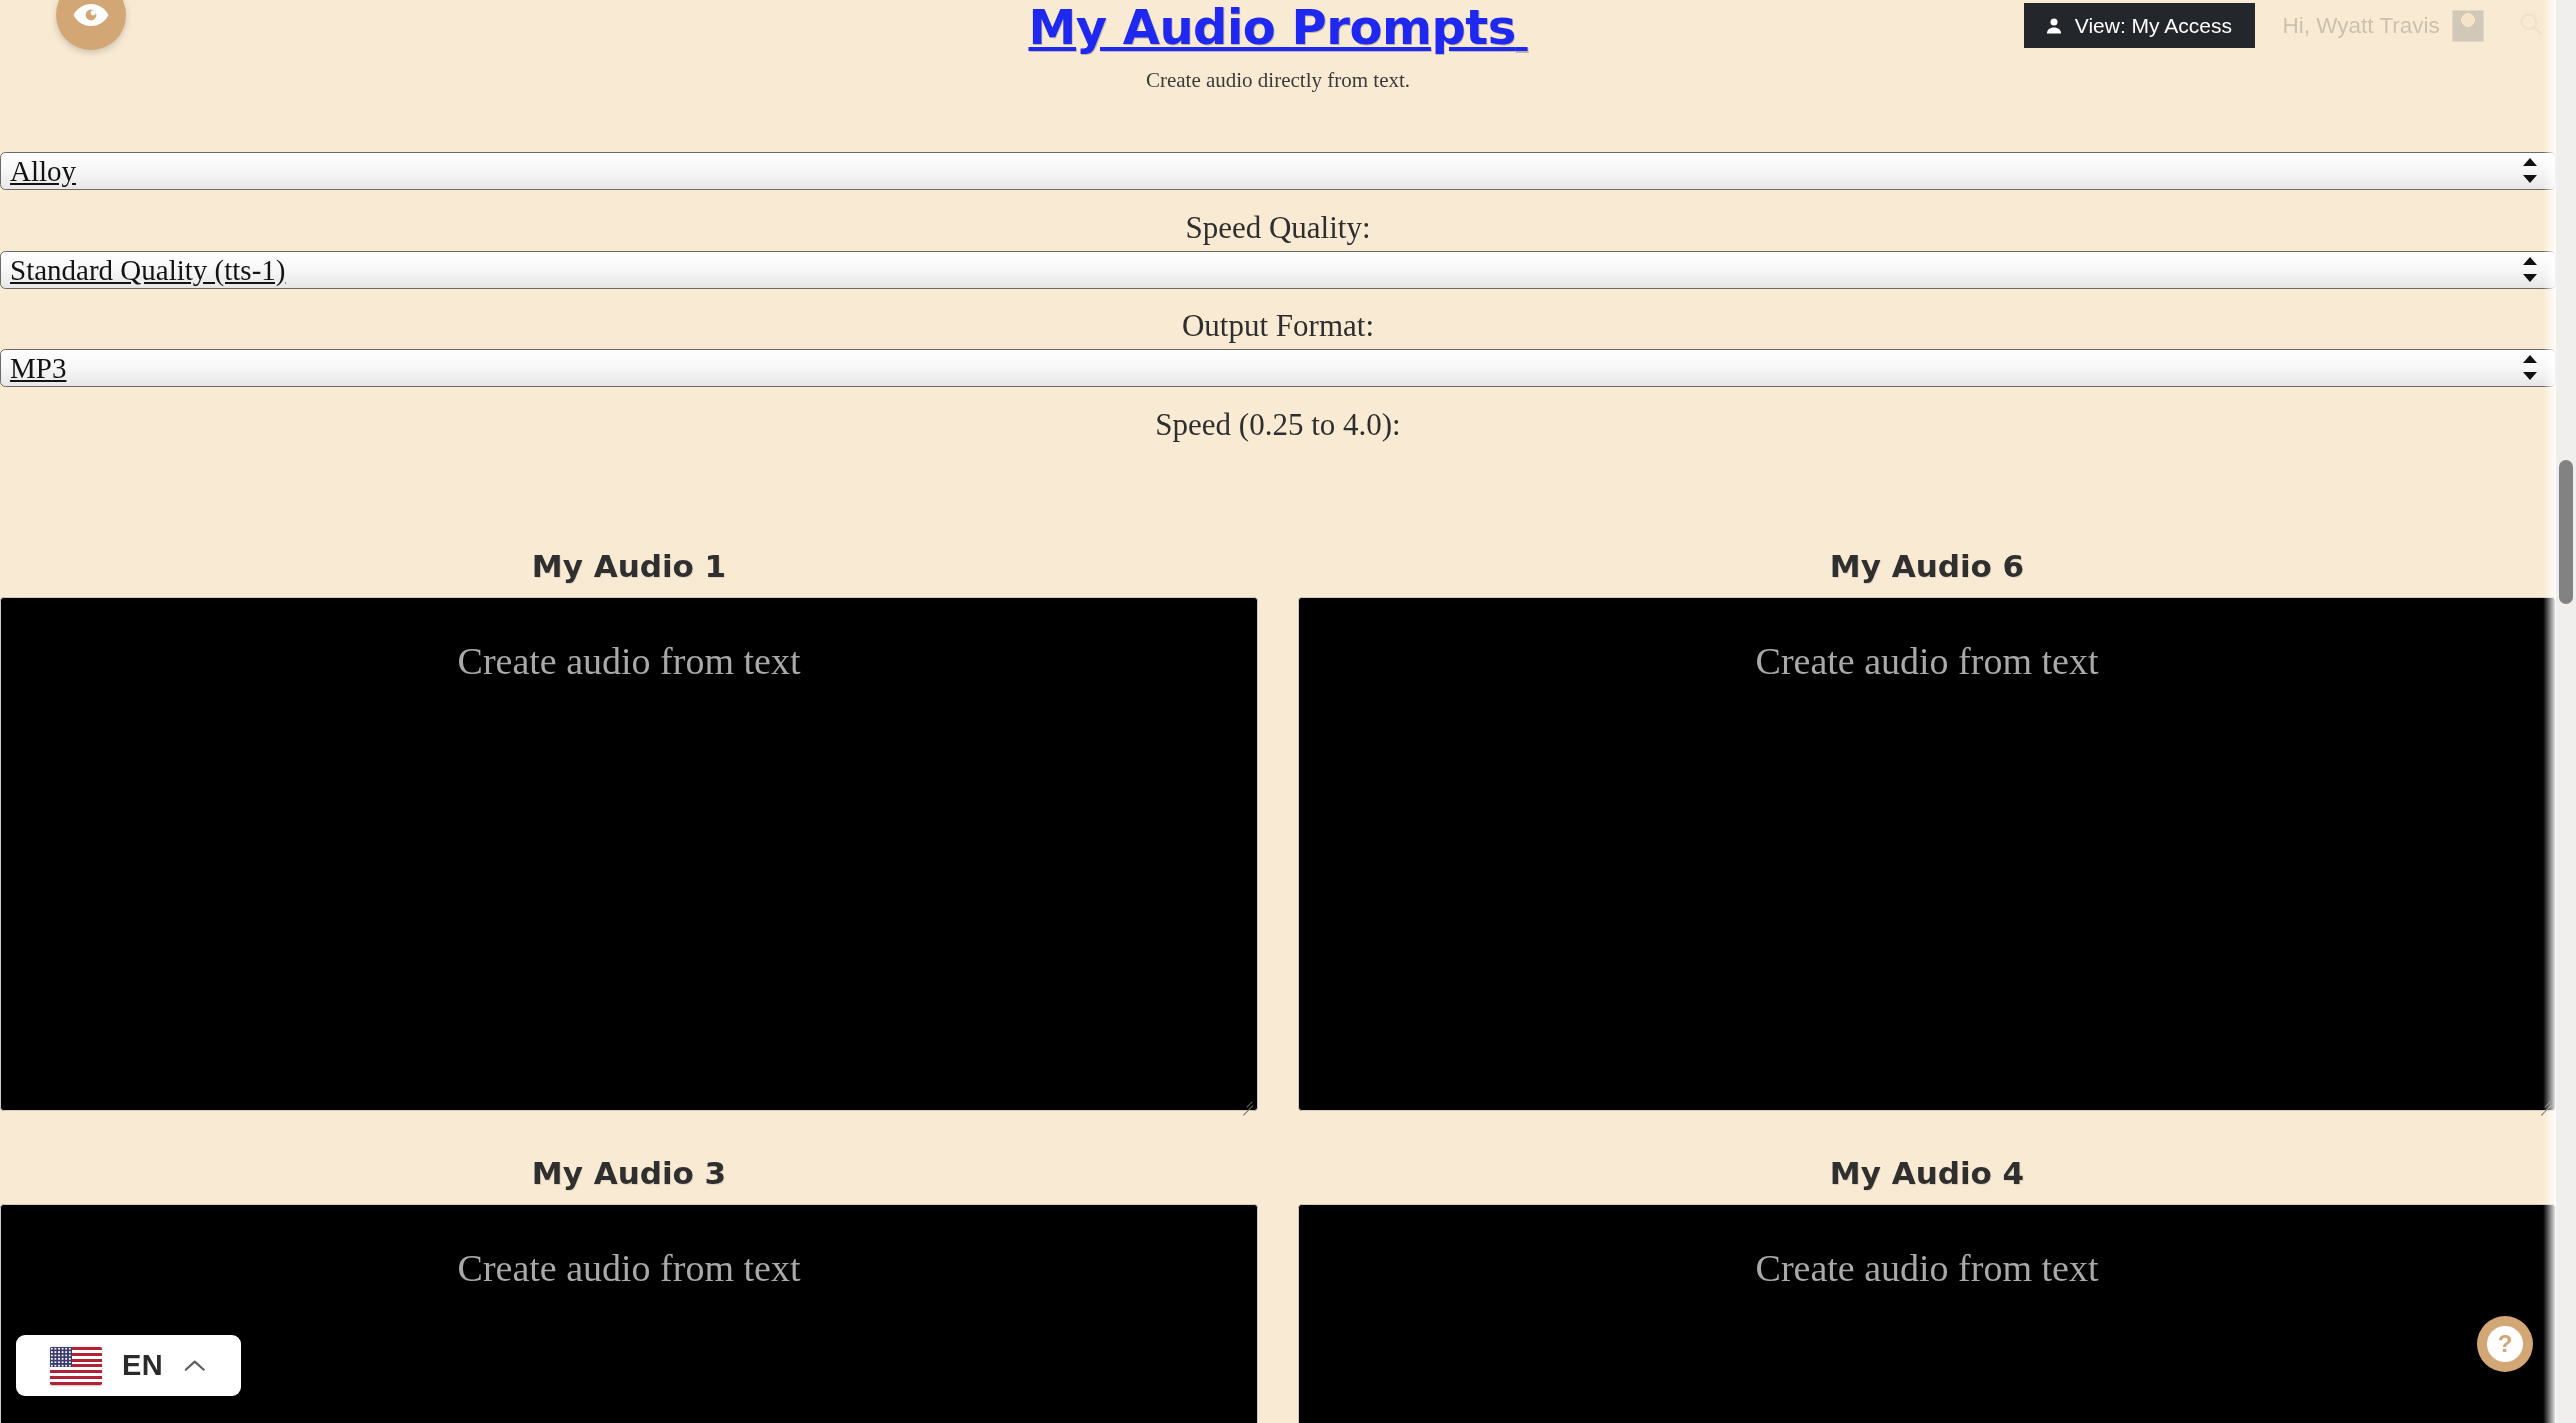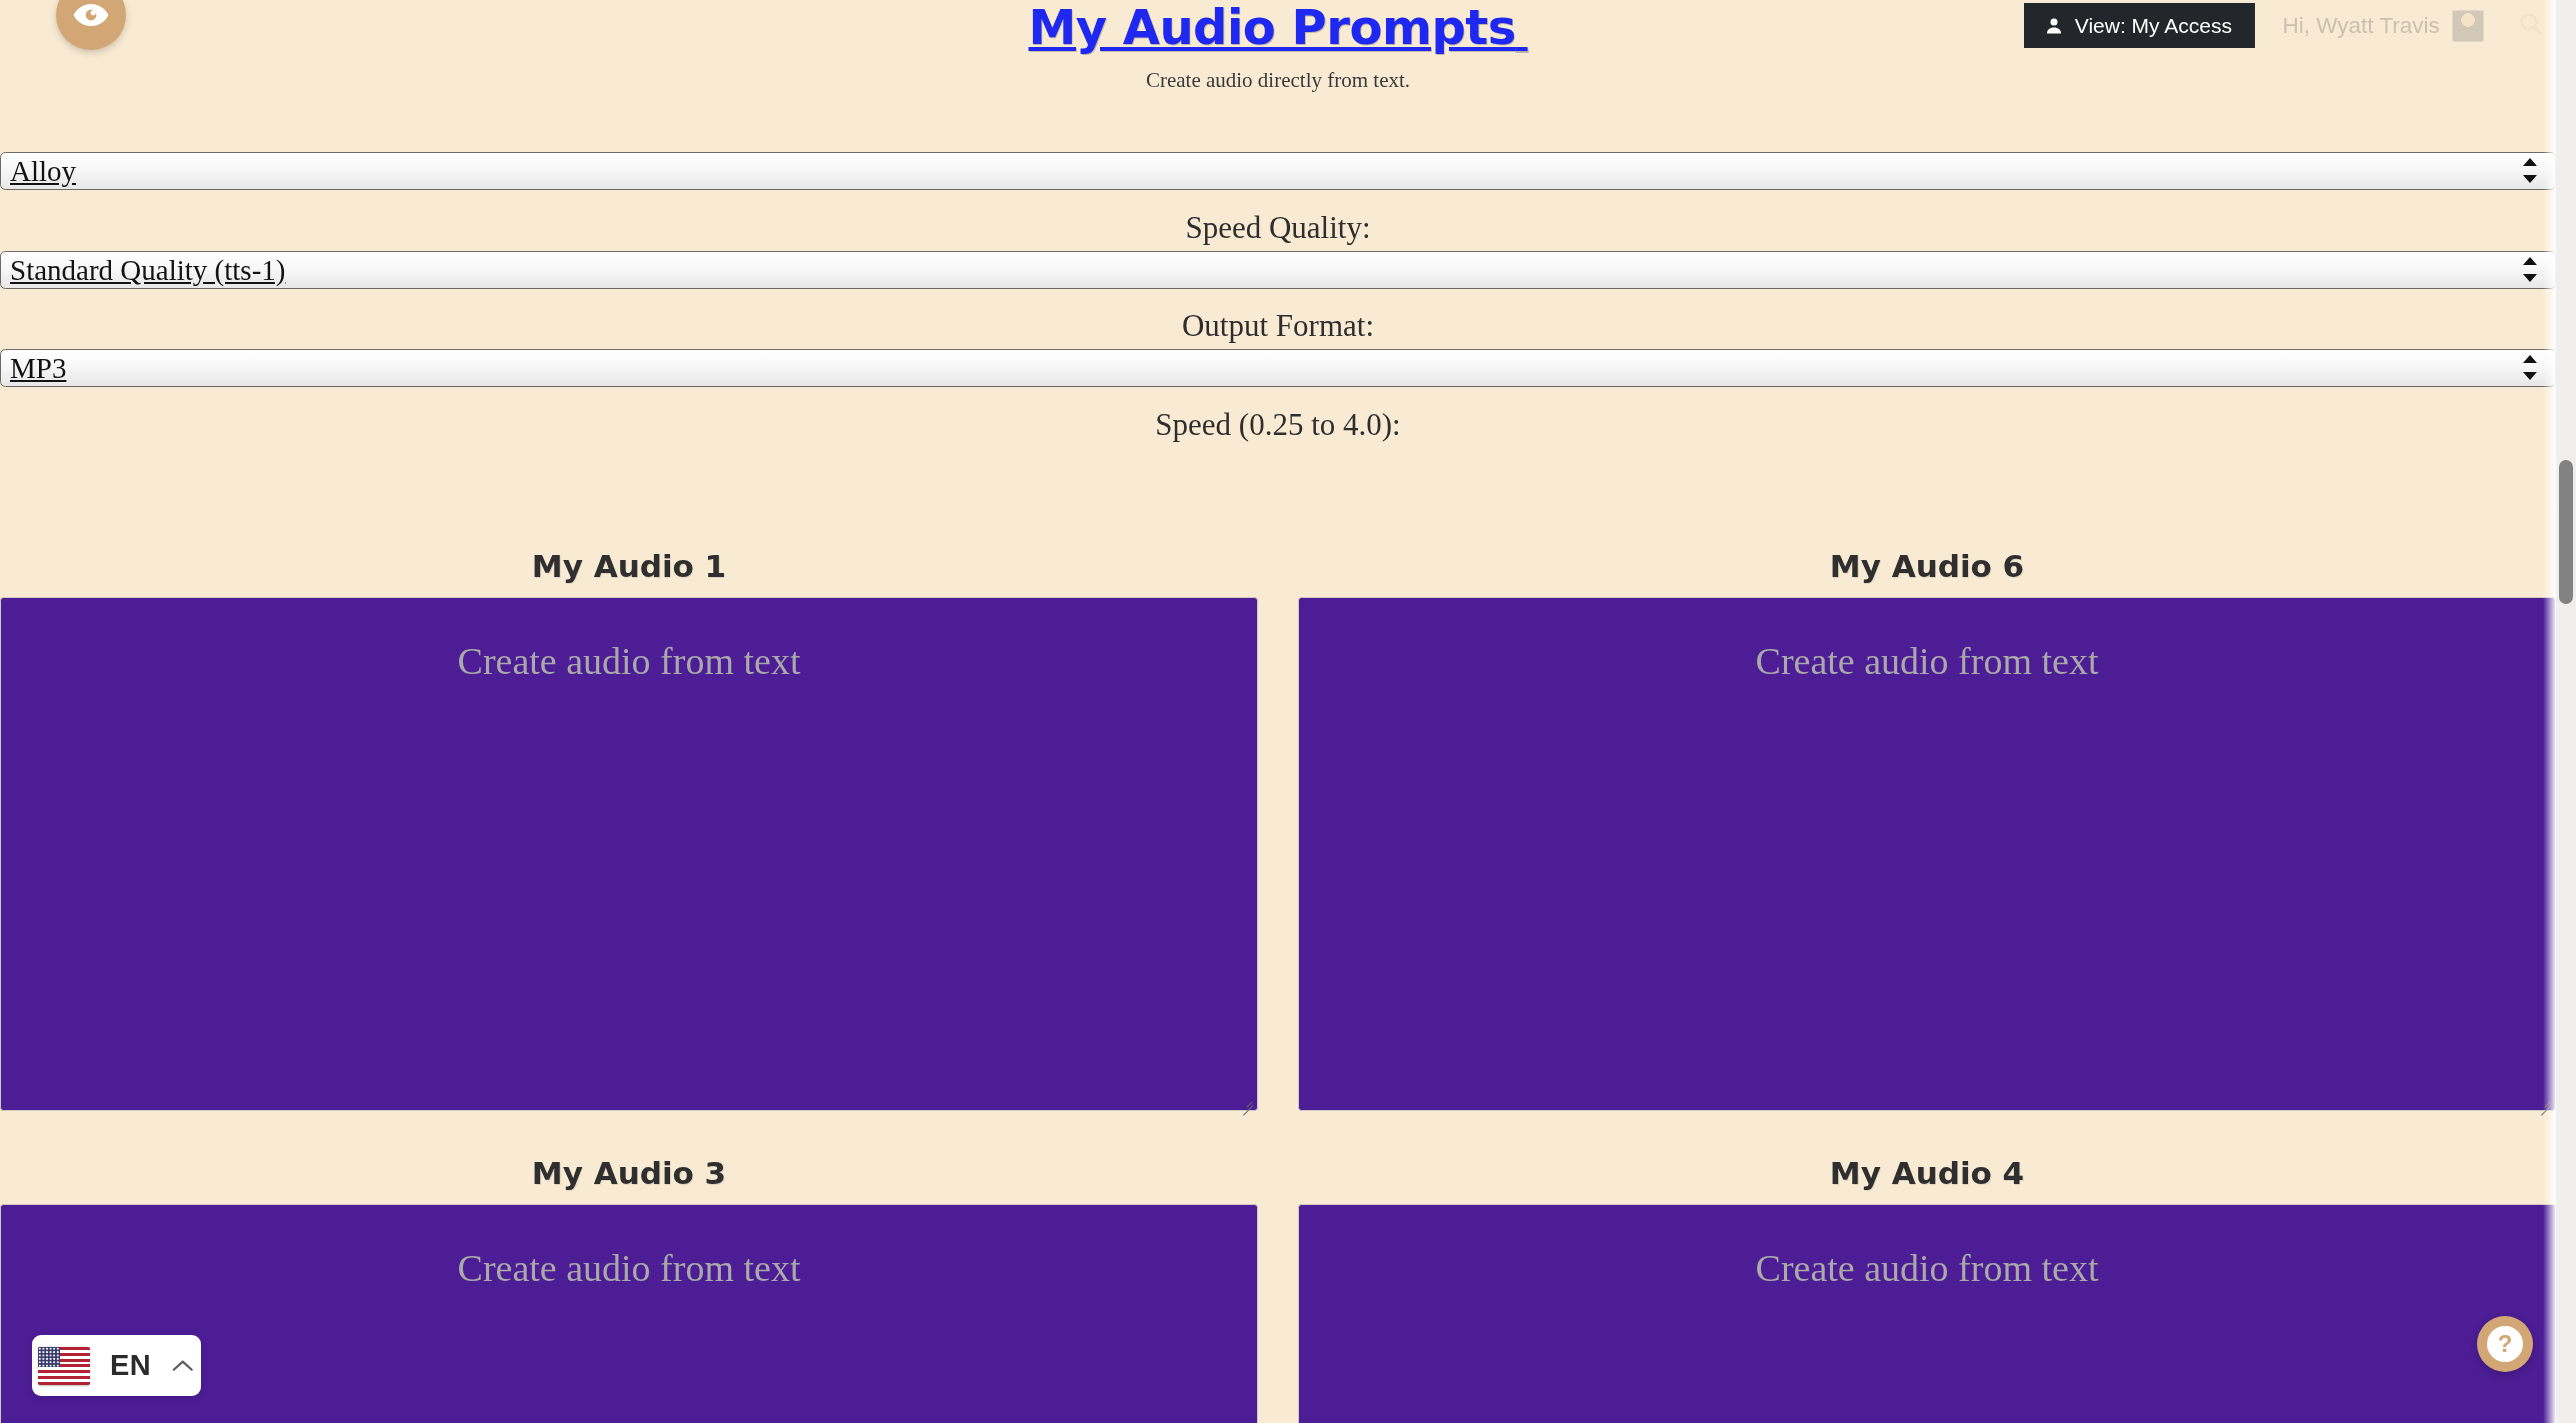--- a/index.html
+++ b/index.html
@@ -196,21 +196,21 @@
     padding: 10.8px 0 14.4px 0;
     line-height: 1.1;
     text-shadow: 0.9px 0.9px 0 rgba(0,0,0,0.10);
   }
   .audio-textarea {
     position: relative;
     width: 100%;
     height: 514px;
     border: 0.9px solid #cfc9c2;
     border-radius: 3.6px;
-    background: #4c1d95;
+    background: #000000;
   }
   .audio-textarea .ph {
     position: absolute;
     left: 0; right: 0; top: 41px;
     text-align: center;
     font-family: "Liberation Serif", serif;
     font-size: 38px;
     color: #a9a9a9;
   }
   .resize-grip {
@@ -247,27 +247,27 @@
     position: absolute;
     right: 20px; top: 0; width: 12.6px; height: 1423px;
     background: linear-gradient(to right, rgba(0,0,0,0.0), rgba(255,255,255,0.95));
     z-index: 24;
     pointer-events: none;
   }
 
   
   #lang-selector {
     position: absolute;
-    left: 32px; bottom: 27px;
+    left: 16px; bottom: 27px;
     height: 61px;
     background: #ffffff;
     border-radius: 9px;
     box-shadow: 0 1.8px 9px rgba(0,0,0,0.12);
     display: flex; align-items: center; gap: 20px;
-    padding: 0 6px;
+    padding: 0 34px;
     z-index: 50;
   }
   #flag-icon {
     width: 52px; height: 38px;
     position: relative; overflow: hidden;
     border-radius: 1.8px;
     background: repeating-linear-gradient(
       to bottom,
       #b22234 0 2.9px, #ffffff 2.9px 5.8px);
     box-shadow: 0 0.9px 1.8px rgba(0,0,0,0.25);

